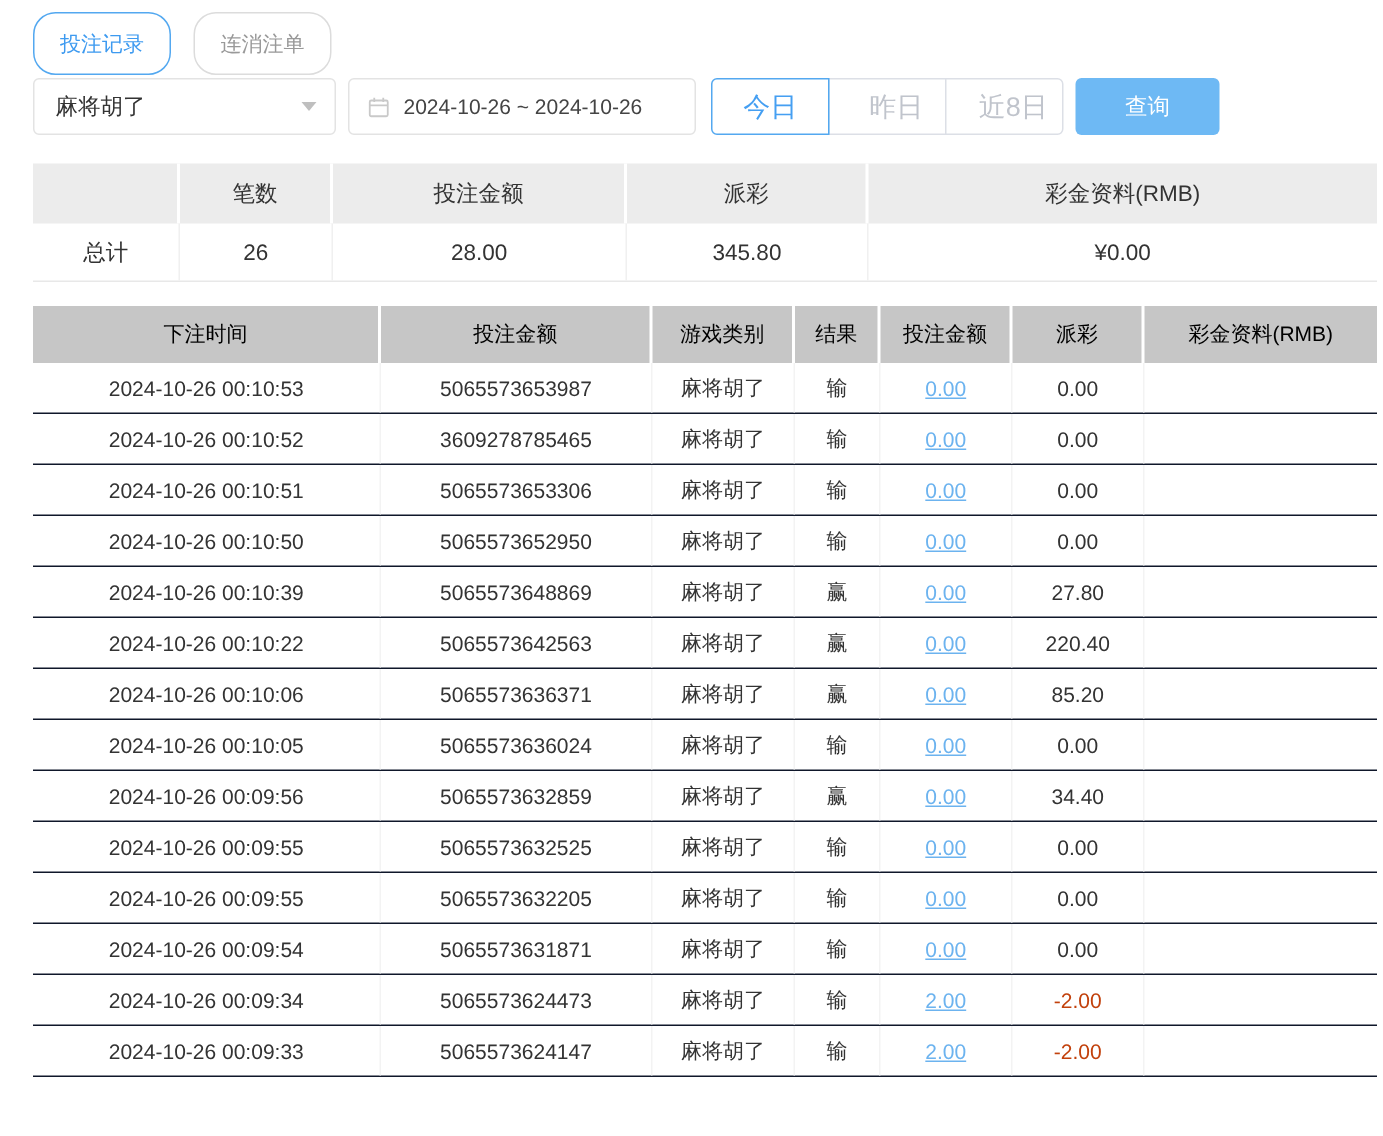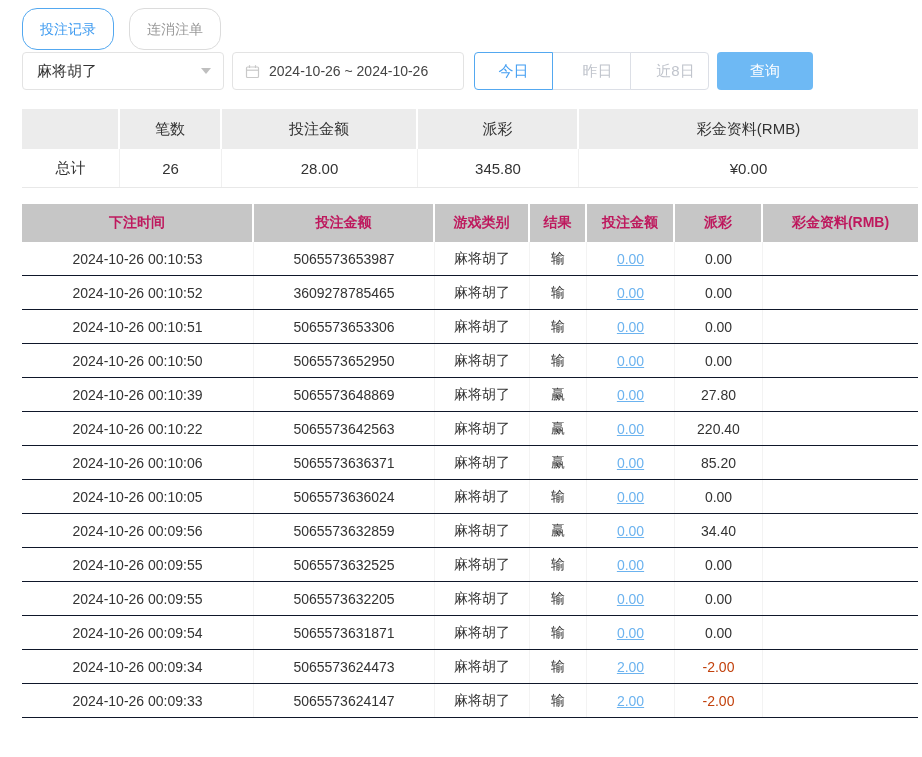--- a/index.html
+++ b/index.html
@@ -21,21 +21,21 @@
     display:flex; align-items:center; padding:0 12px 0 14px; font-size:15px;
     color:#333; cursor:pointer; justify-content:space-between; }
   .chevron { width:0; height:0; border-left:5px solid transparent;
     border-right:5px solid transparent; border-top:6px solid #bfbfbf; }
   .date-input { width:232px; height:38px; border:1px solid #e3e3e3; border-radius:4px;
     margin-left:8px; display:flex; align-items:center; padding:0 10px 0 12px;
     font-size:14px; color:#444; cursor:pointer; }
   .date-input .cal { display:flex; margin-right:9px; }
   .btn-group { display:flex; margin-left:10px; }
   .qbtn { width:79px; height:38px; background:#fff; border:1px solid #dcdfe6;
-    color:#c0c4cc; font-size:15px; font-family:inherit; cursor:pointer; position:relative; }
+    color:#c0c4cc; font-size:18px; font-family:inherit; cursor:pointer; position:relative; }
   .qbtn + .qbtn { margin-left:-1px;padding-left:12px; }
   .qbtn:first-child { border-radius:4px 0 0 4px; }
   .qbtn:last-child { border-radius:0 4px 4px 0; }
   .qbtn.active { border-color:#53a8f0; color:#459ff2; z-index:1; }
   .query-btn { width:96px; height:38px; margin-left:8px; background:#6eb9f4;
     border:none; border-radius:4px; color:#fff; font-size:15px; font-family:inherit;
     cursor:pointer; }
 
   
   .summary { width:896px; margin-top:19px; font-size:15px; }
@@ -46,21 +46,21 @@
   .s-row { display:grid; grid-template-columns:98px 102px 196px 161px 1fr;
     height:39px; border-bottom:1px solid #e8e8e8; }
   .s-row .cell { border-right:1px solid #f0f0f0; }
   .s-row .cell:last-child { border-right:none; }
   .summary .cell { display:flex; align-items:center; justify-content:center; }
 
   
   .detail { width:896px; margin-top:16px; font-size:14px; }
   .t-head { display:grid; grid-template-columns:232px 181px 95px 57px 88px 88px 1fr;
     background:#c6c6c6; height:38px; }
-  .t-head .cell { color:#be185d; font-weight:bold; border-right:2px solid #fff;
+  .t-head .cell { color:#000000; font-weight:normal; border-right:2px solid #fff;
     display:flex; align-items:center; justify-content:center; }
   .t-head .cell:last-child { border-right:none; }
   .t-row { display:grid; grid-template-columns:232px 181px 95px 57px 88px 88px 1fr;
     height:34px; border-bottom:1px solid #0f172a; background:#fff; }
   .t-row .cell { display:flex; align-items:center; justify-content:center;
     border-right:1px solid #f3f3f3; }
   .t-row .cell:last-child { border-right:none; }
   .link { color:#6cb3ef; text-decoration:underline; cursor:pointer; }
   .neg { color:#c2410c; }
 </style>

